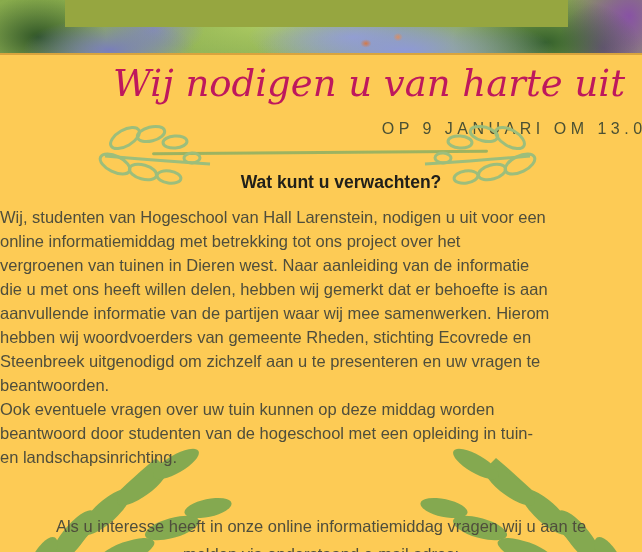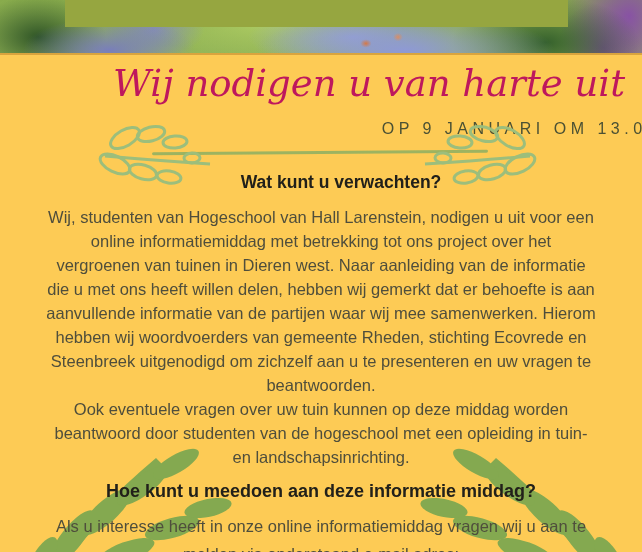--- a/index.html
+++ b/index.html
@@ -83,21 +83,21 @@
     text-align: center;
     font-size: 17.5px;
     font-weight: bold;
     color: #21201a;
     padding-left: 20px;
   }
   .body-text {
     position: absolute;
     top: 205px; left: 0;
     width: 100%;
-    text-align: center;
+    text-align: left;
     font-size: 16.5px;
     line-height: 24px;
     color: #4f4e3c;
     white-space: pre-line;
   }
   .heading2 {
     position: absolute;
     top: 481px; left: 0;
     width: 100%;
     text-align: center;
@@ -197,17 +197,16 @@
 vergroenen van tuinen in Dieren west. Naar aanleiding van de informatie
 die u met ons heeft willen delen, hebben wij gemerkt dat er behoefte is aan
 aanvullende informatie van de partijen waar wij mee samenwerken. Hierom
 hebben wij woordvoerders van gemeente Rheden, stichting Ecovrede en
 Steenbreek uitgenodigd om zichzelf aan u te presenteren en uw vragen te
 beantwoorden.
 Ook eventuele vragen over uw tuin kunnen op deze middag worden
 beantwoord door studenten van de hogeschool met een opleiding in tuin-
 en landschapsinrichting.</div>
 
-  <div class="heading2">Hoe kunt u meedoen aan deze informatie middag?</div>
   <div class="closing-text">Als u interesse heeft in onze online informatiemiddag vragen wij u aan te
 melden via onderstaand e-mail adres:</div>
 
 </div>
 
 </body></html>

